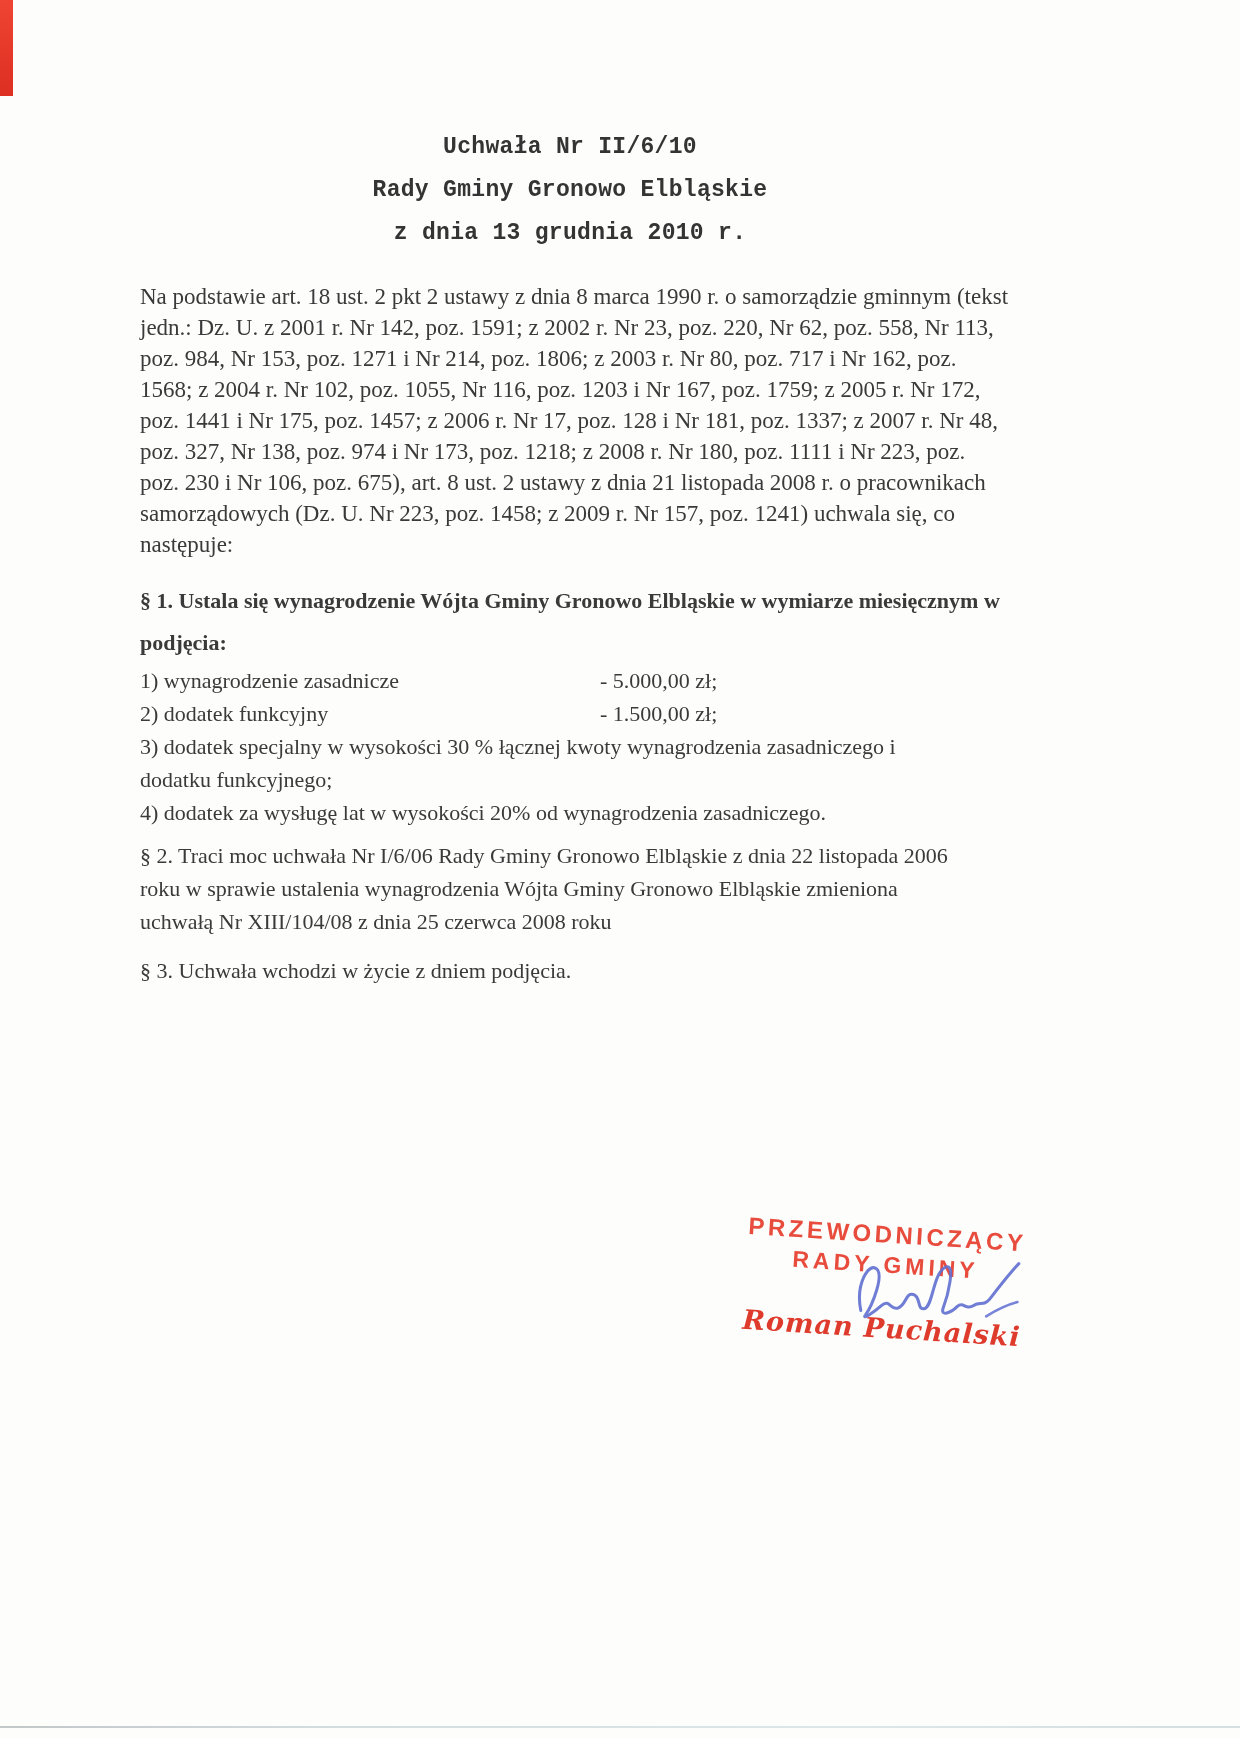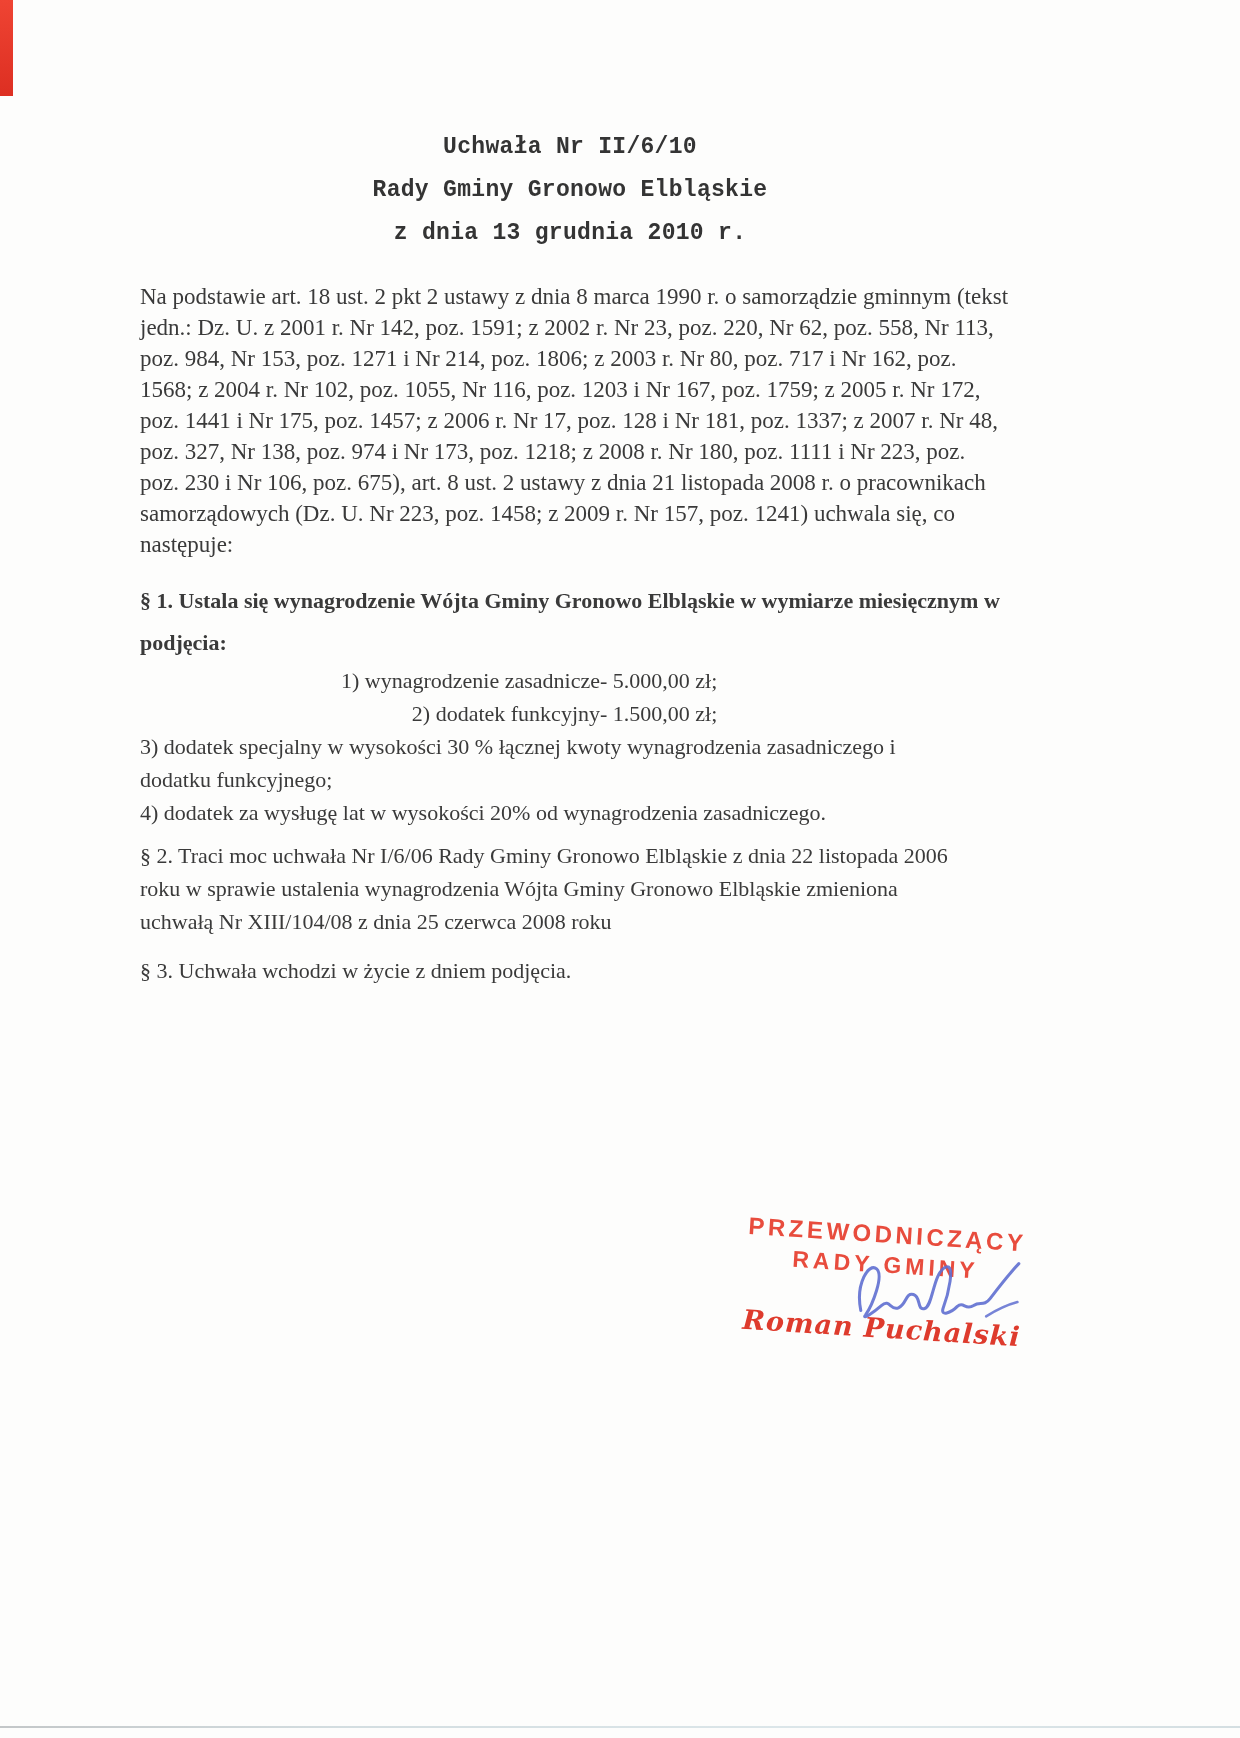--- a/index.html
+++ b/index.html
@@ -44,21 +44,21 @@
   .legal {
     margin-top:26px;
     font-size:23px;
     line-height:31px;
   }
   .legal .ln, .s2 .ln { white-space:nowrap; }
 
   .s1 { margin-top:20px; font-size:22px; }
   .s1-intro { line-height:42px; white-space:nowrap;font-weight:bold; }
   .salary-list { line-height:33px; font-size:22px; white-space:nowrap; }
-  .item-label { display:inline-block; width:460px;text-align:right; }
+  .item-label { display:inline-block; width:460px; }
 
   .s2 { margin-top:10px; font-size:22px; line-height:33px; }
   .s3 { margin-top:16px; font-size:22px; line-height:33px; white-space:nowrap; }
 
   .stamp {
     position:absolute; left:738px; top:1212px; width:300px;
     transform:rotate(3.6deg);
     transform-origin:10px 10px;
     text-align:center;
   }

